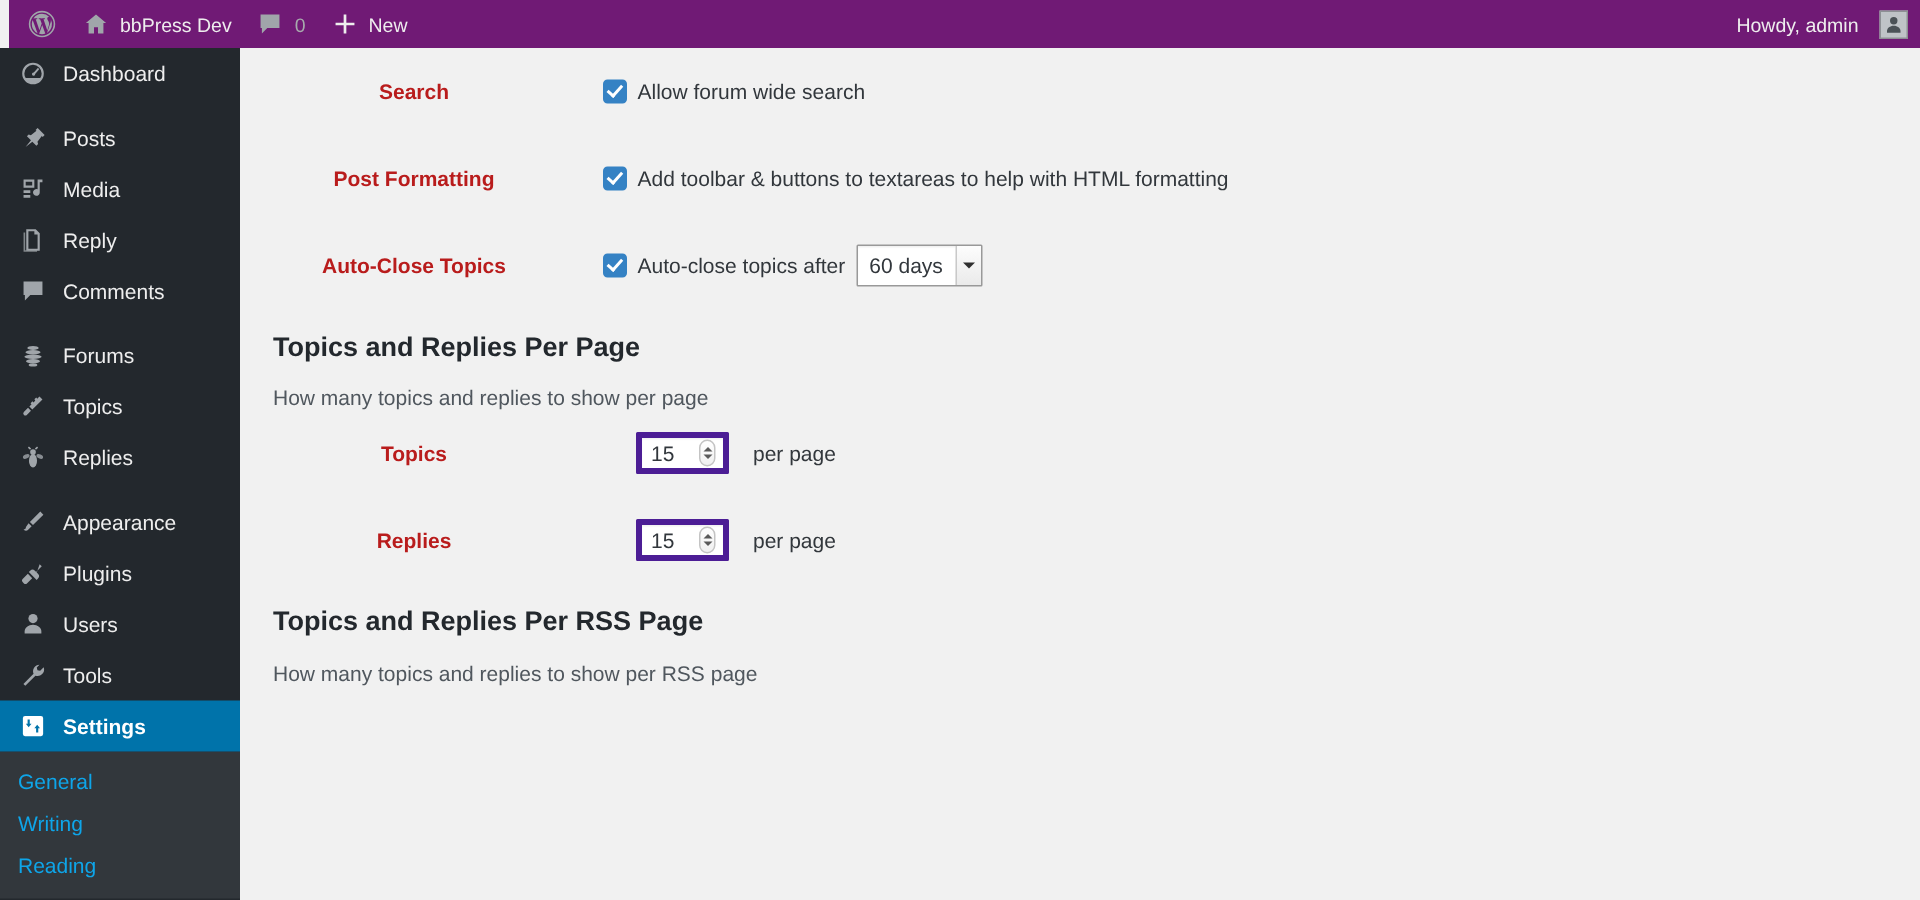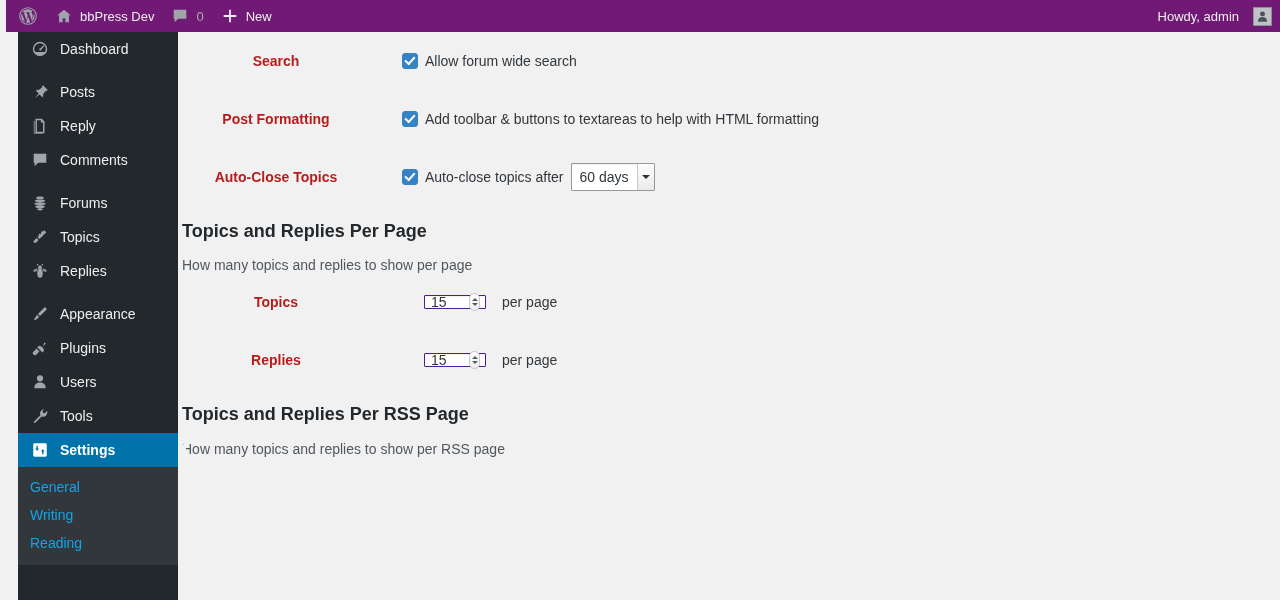--- a/index.html
+++ b/index.html
@@ -33,21 +33,21 @@
   .ab-count { color: #a7aaad; font-size: 13px; }
   .avatar {
     width: 19px; height: 19px; margin-left: 8px;
     background: #bfc3c7; border: 1px solid #8d9094;
     display: inline-flex; align-items: center; justify-content: center;
   }
   .avatar svg { fill: #4b5257; }
 
   
   #sidebar {
-    position: absolute; top: 32px; left: 18px;
+    position: absolute; top: 32px; left: 0;
     width: 160px; height: 568px;
     background: #23282d;
     font-size: 14px;
     z-index: 40;
   }
   .menu-item {
     position: relative;
     display: flex; align-items: center;
     height: 34px; padding-left: 12px;
     color: #eeeeee; gap: 10px;
@@ -129,23 +129,23 @@
   }
   .sel .sel-arrow::after {
     content: ""; border: 4px solid transparent;
     border-top-color: #2f2f2f; margin-top: 4px;
   }
   .sel-small .sel-val { min-width: 16px; }
 
   
   .numbox {
     position: relative;
-    width: 62px; height: 14px;
+    width: 62px; height: 28px;
     background: #fff;
-    border: 1px solid #4c1d95;
+    border: 4px solid #4c1d95;
     border-radius: 1px;
     display: flex; align-items: center;
     padding: 0 6px;
     font-size: 14px; color: #32373c;
     box-shadow: inset 0 1px 1px rgba(0,0,0,.06);
   }
   .numbox .spin {
     position: absolute; right: 5px; top: 50%; margin-top: -9px;
     width: 11px; height: 18px;
     border: 1px solid #c4c4c4; border-radius: 6px;
@@ -233,20 +233,28 @@
         <span>Dashboard</span>
       </div>
       <div class="menu-sep"></div>
       <div class="menu-item">
         <span class="mi-icon">
           <svg viewBox="0 0 20 20" width="18" height="18">
             <path d="M13.4 2.6 11.9 4l.7.7-4.2 3.2-1.6-.5-1.3 1.3 3 3-4 5 5-4 3 3 1.3-1.3-.5-1.6 3.2-4.2.7.7 1.4-1.5-4.2-4.2z"></path>
           </svg>
         </span>
         <span>Posts</span>
+      </div>
+      <div class="menu-item">
+        <span class="mi-icon">
+          <svg viewBox="0 0 20 20" width="18" height="18">
+            <path d="M3 3h8v6H3V3zm1.6 1.6v2.8h4.8V4.6H4.6zM13 3h4v2h-2v7.5a2.5 2.5 0 1 1-1.6-2.33V3H13zM3 11h5v2H3v-2zm0 3.5h5v2H3v-2z"></path>
+          </svg>
+        </span>
+        <span>Media</span>
       </div>
       <div class="menu-item">
         <span class="mi-icon">
           <svg viewBox="0 0 20 20" width="18" height="18">
             <path d="M5 2h7l3 3v13H5V2zm1.6 1.6v12.8h6.8V6h-2.4V3.6H6.6z"></path>
             <path d="M3 4.5h1.2v13H13v1.2H3V4.5z" opacity=".75"></path>
           </svg>
         </span>
         <span>Reply</span>
       </div>

